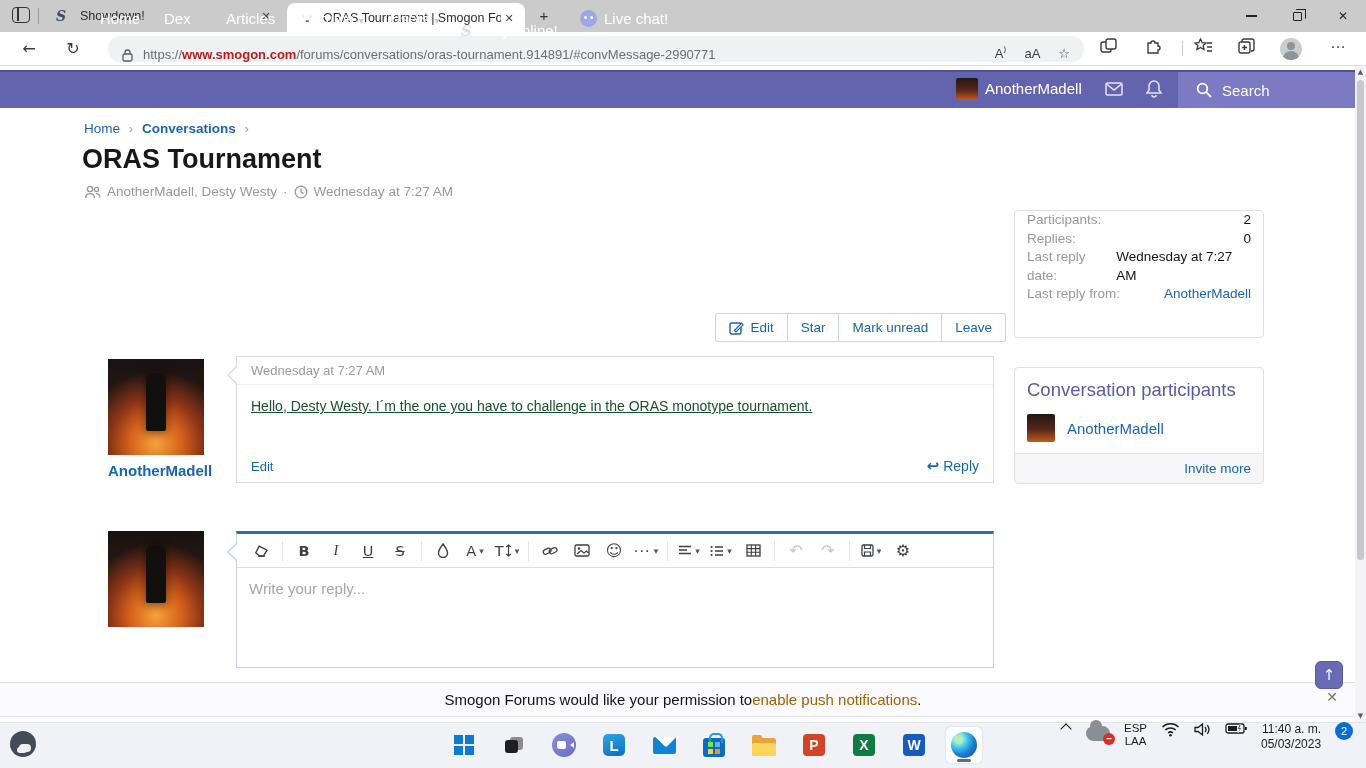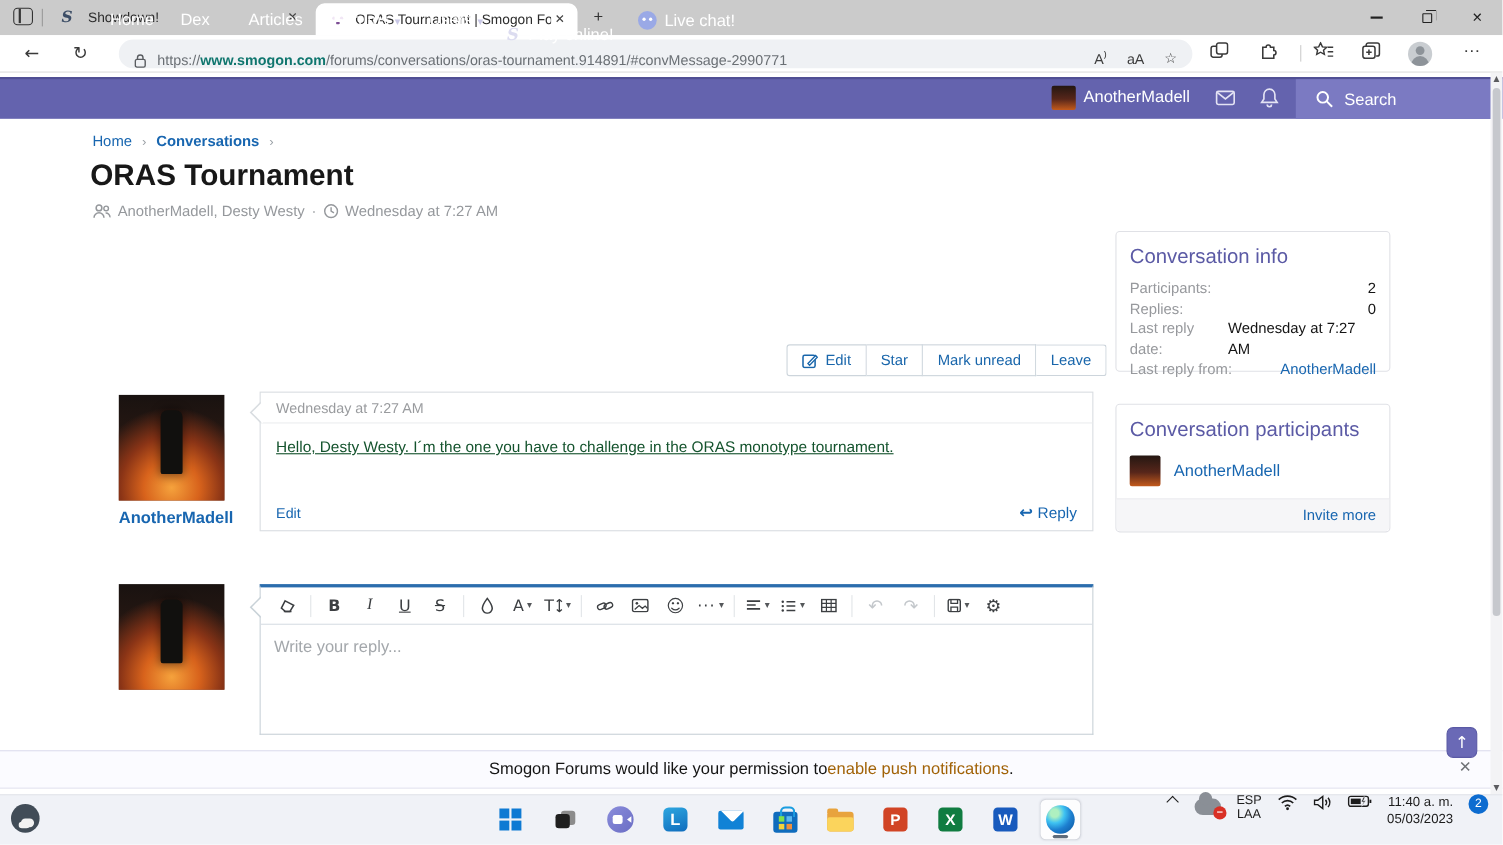--- a/index.html
+++ b/index.html
@@ -28,21 +28,21 @@
   .wb-min i { display:block; width:11px; height:1.5px; background:#222; }
   .wb-max i { display:block; width:9px; height:9px; border:1.3px solid #222; border-radius:1px; position:relative; }
   .wb-max i::before { content:""; position:absolute; left:2px; top:-4px; width:9px; height:9px; border:1.3px solid #222; border-left:none; border-bottom:none; border-radius:1px; }
 
   
   .toolbar { left:0; top:32px; width:1366px; height:34px; background:#fff; border-bottom:1px solid #ddd; }
   .navbtn { top:40px; width:18px; height:18px; color:#3a3a3a; font-size:16px; line-height:18px; text-align:center; font-family:"DejaVu Sans", sans-serif; }
   .addr { left:108px; top:36px; width:976px; height:26px; background:#eff1f4; border-radius:13px; display:flex; align-items:flex-end; font-size:13px; }
   .addr .lock { margin:0 10px 0 14px; }
   .addr .scheme, .addr .path { color:#6a6f74; }
-  .addr .host { color:#0f766e; font-weight:bold; }
+  .addr .host { color:#b91c1c; font-weight:bold; }
   .addr .path { flex:1; overflow:hidden; white-space:nowrap; }
   .addr-ic { display:flex; align-items:center; gap:18px; margin-right:14px; color:#3c3c3c; }
   .chrome-ic { top:38px; color:#3a3a3a; font-size:14px; }
   .icdiv { left:1182px; top:41px; width:1px; height:15px; background:#ccc; }
   .avatar-chrome { left:1280px; top:38px; width:22px; height:22px; border-radius:50%; background:#c9cdd1; overflow:hidden; }
   .avatar-chrome::before { content:""; position:absolute; left:7px; top:4px; width:8px; height:8px; border-radius:50%; background:#8d9399; }
   .avatar-chrome::after { content:""; position:absolute; left:3px; top:13px; width:16px; height:10px; border-radius:8px 8px 0 0; background:#8d9399; }
 
   
   .snav { left:0; top:70px; width:1366px; height:38px; background:#6463ae; border-top:2px solid #504f94; color:#fff; }
@@ -298,21 +298,20 @@
     </div>
   <div class="abtn">
       <span>Mark unread</span>
     </div>
   <div class="abtn">
       <span>Leave</span>
     </div>
 </div>
 
 <div class="abs card" style="top:210px; height:128px;">
-  <h2>Conversation info</h2>
   <div class="info-row">
       <span class="lb">Participants:</span>
       <span class="vl">2</span>
     </div>
   <div class="info-row">
       <span class="lb">Replies:</span>
       <span class="vl">0</span>
     </div>
   <div class="info-row">
       <span class="lb">Last reply date:</span>

